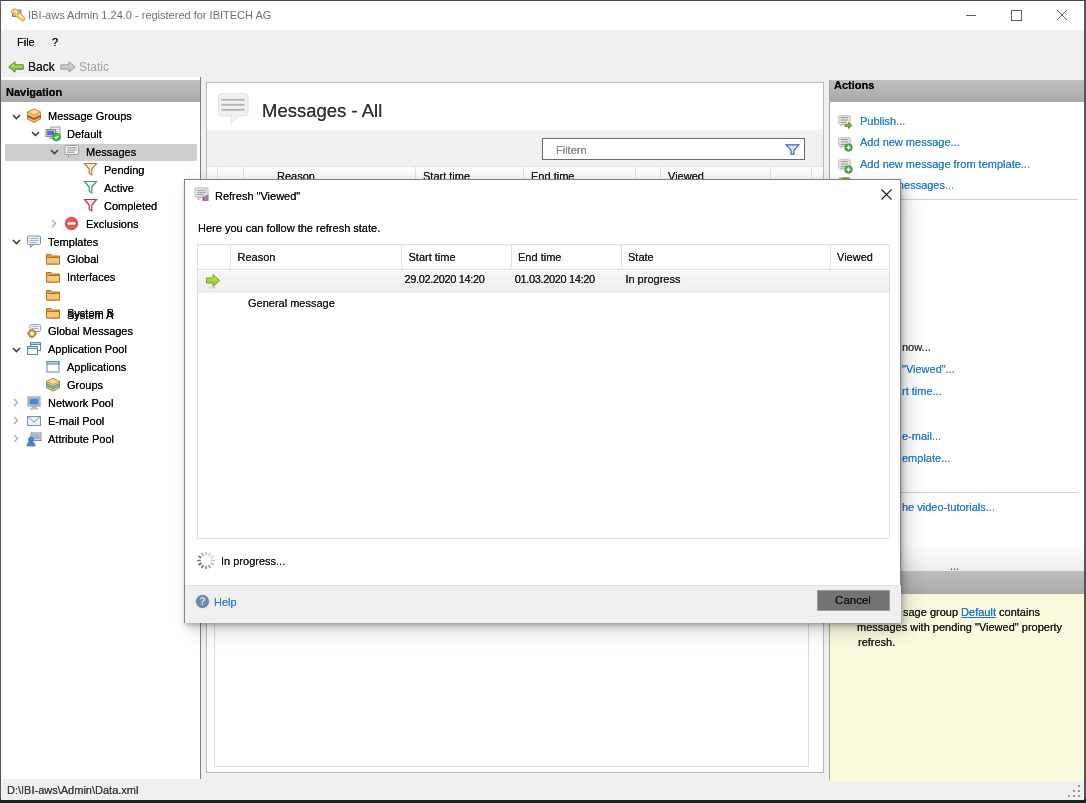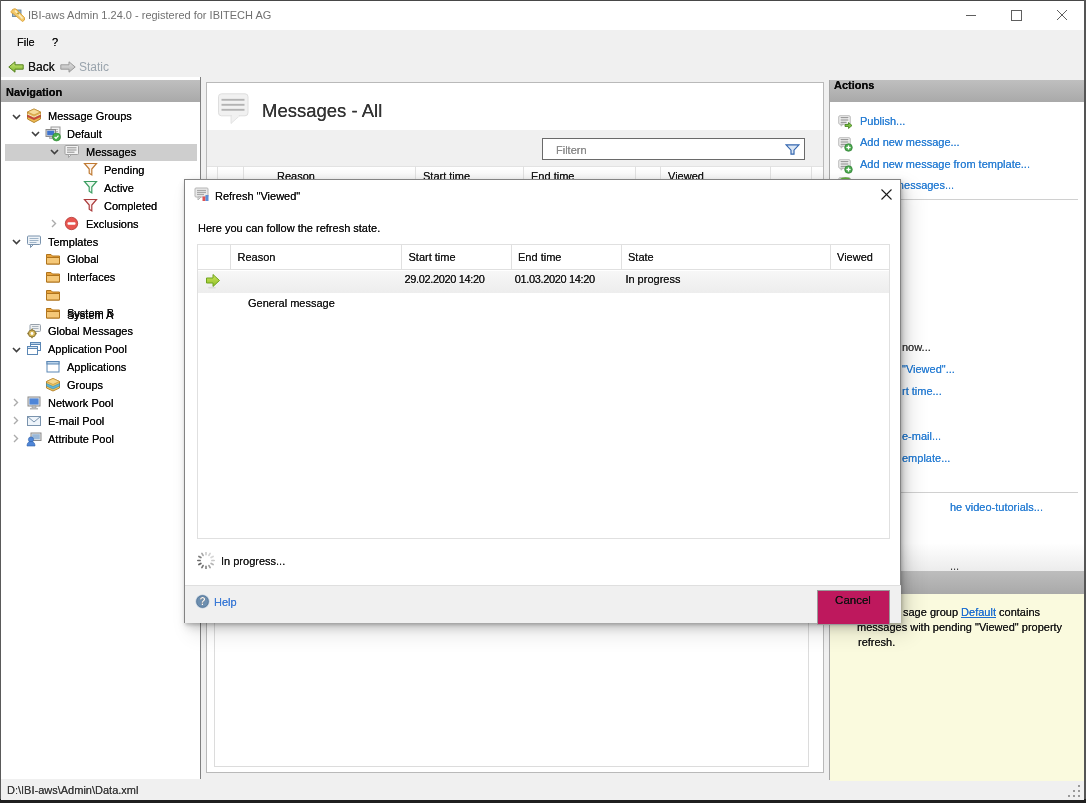--- a/index.html
+++ b/index.html
@@ -303,21 +303,21 @@
         <path d="M1 2.5 Q4 0.2 7.5 0.2 Q11 0.2 13.5 2.5 L13.5 4 L1 4 Z" fill="#5faf3c"></path>
       </svg></div>
     <div class="abs txt" style="left:860px;top:177.6px;color:#2a7fd4;">Delete messages...</div>
     <div class="abs" style="left:838px;top:198.5px;width:240px;height:1px;background:#d0d0d0;"></div>
     <div class="abs" style="left:838px;top:491.5px;width:240px;height:1px;background:#d0d0d0;"></div>
     <div class="abs txt" style="left:902px;top:340px;color:#3f3f3f;">now...</div>
     <div class="abs txt" style="left:902px;top:362px;color:#2a7fd4;">"Viewed"...</div>
     <div class="abs txt" style="left:902px;top:384px;color:#2a7fd4;">rt time...</div>
     <div class="abs txt" style="left:902px;top:429px;color:#2a7fd4;">e-mail...</div>
     <div class="abs txt" style="left:902px;top:450.5px;color:#2a7fd4;">emplate...</div>
-    <div class="abs txt" style="left:902px;top:500px;color:#2a7fd4;padding-left:48px;">he video-tutorials...</div>
+    <div class="abs txt" style="left:902px;top:500px;color:#2a7fd4;">he video-tutorials...</div>
   </div>
 <div class="abs" style="left:830px;top:543px;width:254px;height:28px;background:linear-gradient(rgba(240,240,240,0),#ececec);"></div>
 
 <div class="abs txt" style="left:950px;top:559px;color:#3f3f3f;">...</div>
 
 <div class="abs" style="left:830px;top:571px;width:254px;height:22.5px;background:linear-gradient(#bdbdbd,#a9a9a9);"></div>
 
 <div class="abs" style="left:830px;top:593.5px;width:254px;height:187px;background:#fafade;"></div>
 <div class="abs txt" style="left:903px;top:604.5px;">sage group <span style="color:#1d6fd1;text-decoration:underline;">Default</span> contains</div>
 <div class="abs txt" style="left:857px;top:620px;">messages with pending "Viewed" property</div>
@@ -403,14 +403,14 @@
     </svg>
   <div class="abs txt" style="left:36px;top:373.5px;">In progress...</div>
 
   <div class="abs" style="left:0;top:404.5px;width:716px;height:38.5px;background:#f0f0f0;border-top:1px solid #dfdfdf;"></div>
   <svg class="abs" style="left:10px;top:414px;" width="15" height="15" viewBox="0 0 15 15">
     <circle cx="7.5" cy="7.5" r="7" fill="#b9cbdd"></circle>
     <circle cx="7.5" cy="7.5" r="5.9" fill="#6d8fb0" stroke="#4a6b8c" stroke-width="0.7"></circle>
     <text x="7.5" y="11.2" font-size="10" font-weight="bold" fill="#ffffff" text-anchor="middle" font-family="Liberation Sans">?</text>
   </svg>
   <div class="abs txt" style="left:29px;top:415px;color:#3b7ad6;">Help</div>
-  <div class="abs" style="left:631.5px;top:410px;width:73px;height:35px;background:#be185d;border:1px solid #9a9a9a;text-align:center;font-size:11.5px;color:#111;line-height:19px;">Cancel</div>
+  <div class="abs" style="left:631.5px;top:410px;width:73px;height:21px;background:#737373;border:1px solid #9a9a9a;text-align:center;font-size:11.5px;color:#111;line-height:19px;">Cancel</div>
 </div>
 
 </body></html>

